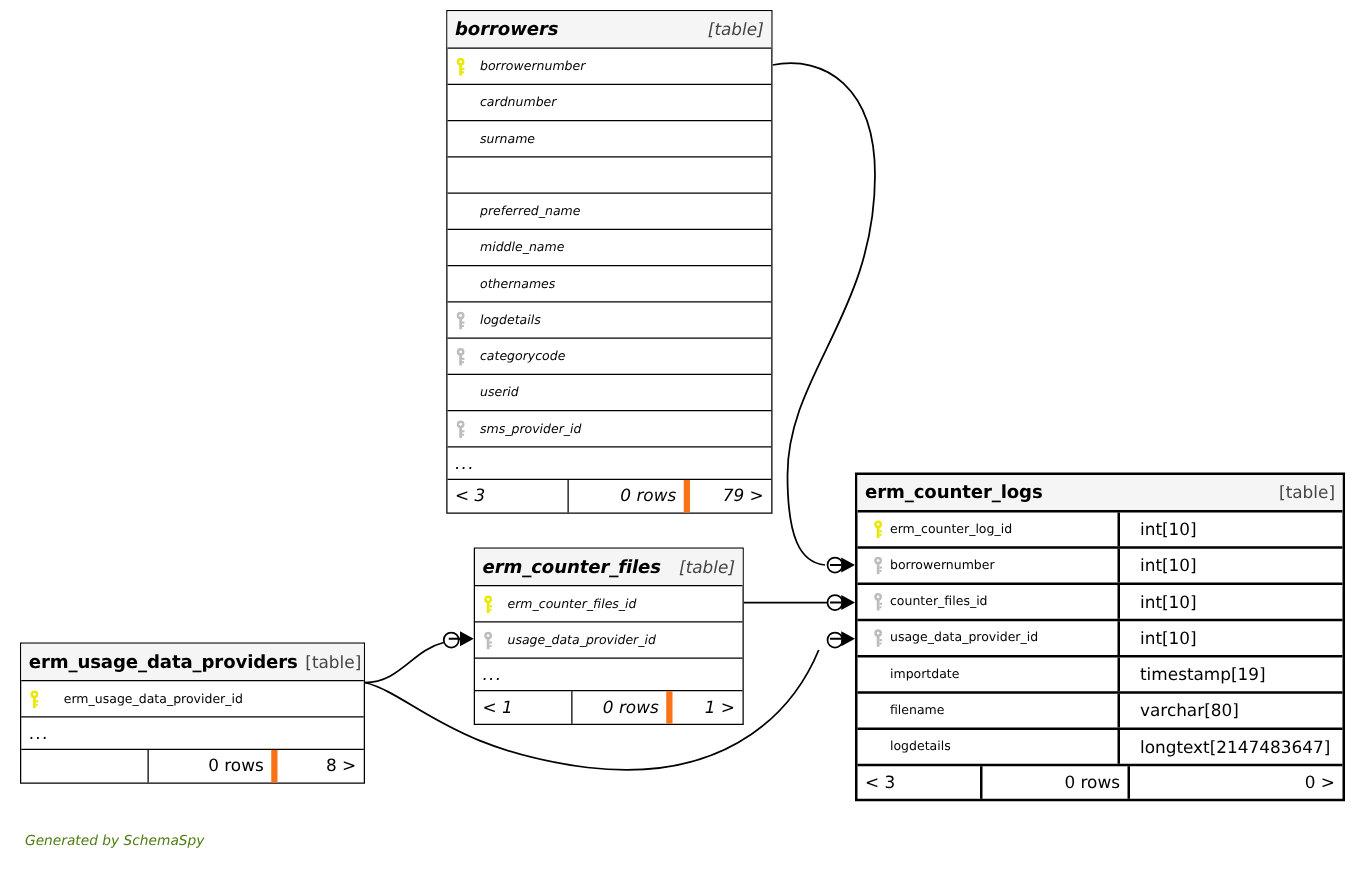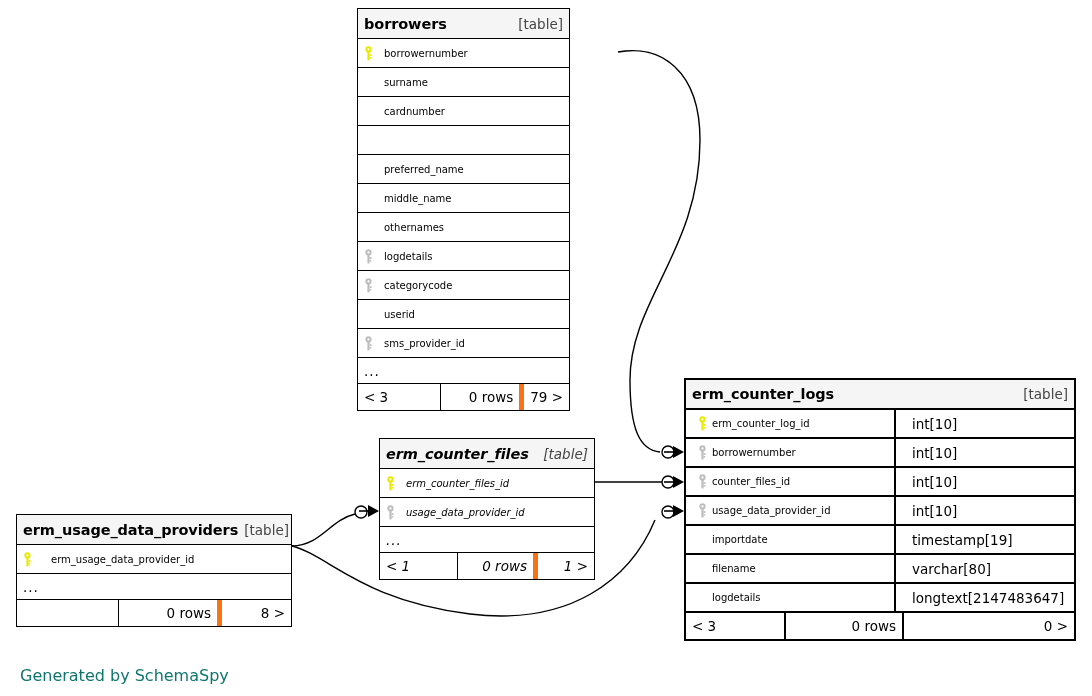--- a/index.html
+++ b/index.html
@@ -84,27 +84,28 @@
   }
   .foot-cell{display:flex;align-items:center;box-sizing:border-box;padding:0 6px;white-space:nowrap;}
   .foot-left{justify-content:flex-start;}
   .foot-mid{justify-content:flex-end;border-left:1px solid #000;}
   .foot-right{justify-content:flex-end;border-left:5px solid #f97316;}
   .thick .foot-mid,.thick .foot-right{border-left:2px solid #000;}
 
   .footer-note{
     position:absolute;
     left:20px;top:666px;
-    font-size:16px;
-    color:#0f766e;
+    font-size:11px;
+    color:#4d7c0f;
     white-space:nowrap;
+    font-style:italic;
   }
 
   
-  #tbl-borrowers{left:357px;top:8px;width:213px;}
+  #tbl-borrowers{left:357px;top:8px;width:261px;font-style:italic;}
   #tbl-borrowers .t-foot .foot-cell:nth-child(1){width:96px;}
   #tbl-borrowers .t-foot .foot-cell:nth-child(2){width:93px;}
   #tbl-borrowers .t-foot .foot-cell:nth-child(3){flex:1 1 auto;}
 
   #tbl-counter-files{left:379px;top:438px;width:216px;font-style:italic;}
   #tbl-counter-files .t-foot .foot-cell:nth-child(1){width:77px;}
   #tbl-counter-files .t-foot .foot-cell:nth-child(2){width:76px;}
   #tbl-counter-files .t-foot .foot-cell:nth-child(3){flex:1 1 auto;}
 
   #tbl-usage-providers{left:16px;top:514px;width:276px;}
@@ -164,26 +165,26 @@
             <rect x="4.4" y="6" width="2.2" height="8.4" fill="#e8e800"></rect>
             <rect x="6.6" y="8.2" width="2" height="1.7" fill="#e8e800"></rect>
             <rect x="6.6" y="11" width="1.6" height="1.6" fill="#e8e800"></rect>
           </svg>
       </span>
       <span class="cell-name">borrowernumber</span>
     </div>
 
     <div class="t-row">
       <span class="keyslot"></span>
+      <span class="cell-name">cardnumber</span>
+    </div>
+
+    <div class="t-row">
+      <span class="keyslot"></span>
       <span class="cell-name">surname</span>
-    </div>
-
-    <div class="t-row">
-      <span class="keyslot"></span>
-      <span class="cell-name">cardnumber</span>
     </div>
 
     <div class="t-row">
       <span class="keyslot"></span>
     </div>
 
     <div class="t-row">
       <span class="keyslot"></span>
       <span class="cell-name">preferred_name</span>
     </div>

